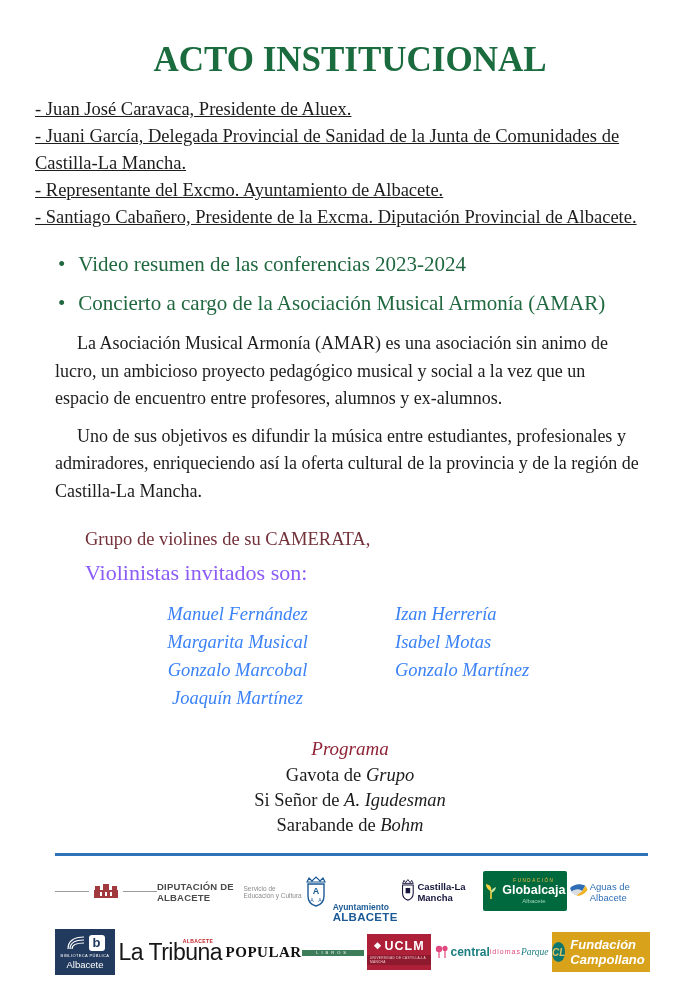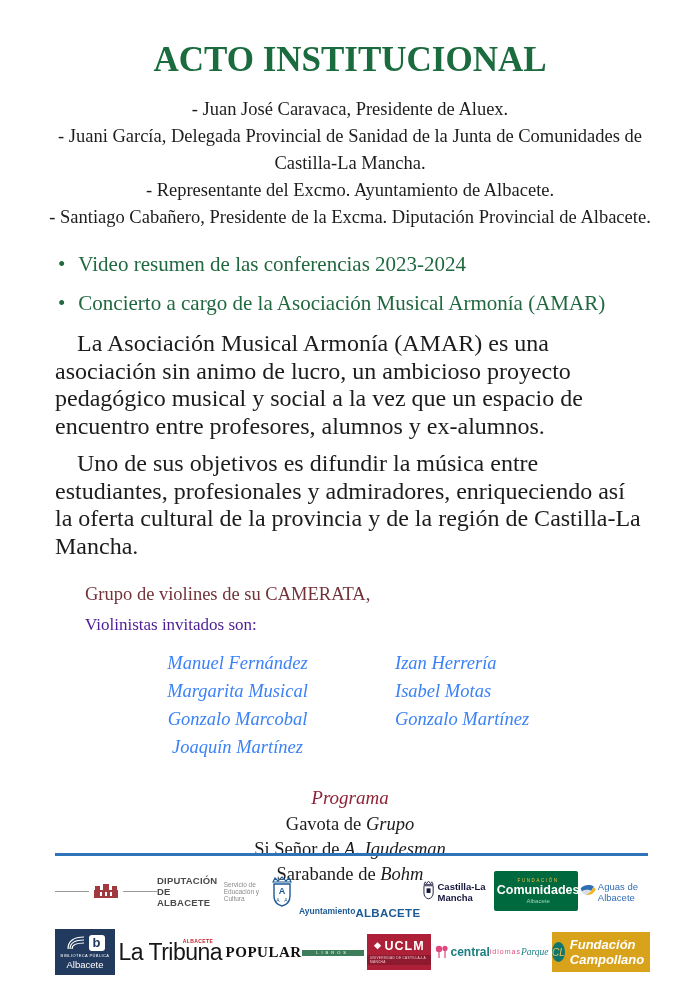--- a/index.html
+++ b/index.html
@@ -2,34 +2,34 @@
 <html><head>
 <meta charset="utf-8">
 <style>
   html,body{margin:0;padding:0;background:#ffffff;}
   .page{position:relative;width:700px;height:992px;background:#fff;overflow:hidden;
         font-family:"Liberation Serif", serif;color:#1c1c1c;border-radius:23px;}
   
   .title{margin-top:40px;text-align:center;font-size:35px;font-weight:bold;
          color:#1a6b3d;letter-spacing:0px;}
   
-  .participants{width:630px;margin:16px auto 16px auto;text-align:center;
-                font-size:18.5px;line-height:27px;color:#1d1d1d;}
+  .participants{width:630px;margin:16px auto 16px auto;text-align:left;
+                font-size:18.5px;line-height:27px;color:#1d1d1d;text-decoration:underline;}
   
   .bullets{margin:20px 0 0 58px;}
   .bullet-item{display:flex;align-items:flex-start;gap:13px;color:#20683f;
                font-size:21px;line-height:26px;margin-bottom:13px;}
   .bullet-dot{font-size:21px;line-height:26px;}
   
-  .para{margin:14px 58px 0 55px;font-size:24px;line-height:27.5px;
+  .para{margin:14px 58px 0 55px;font-size:18px;line-height:27.5px;
         text-indent:22px;color:#1c1c1c;}
   .para + .para{margin-top:10px;}
   
   .camerata{margin:24px 0 0 85px;font-size:18.5px;color:#73323a;}
-  .violin-intro{margin:10px 0 0 85px;font-size:17px;color:#4c1d95;}
+  .violin-intro{margin:10px 0 0 85px;font-size:22px;color:#8b5cf6;}
   
   .names{display:flex;margin:14px 0 0 155px;font-style:italic;font-size:18.5px;
          line-height:28px;color:#3b82f6;}
   .names-left{width:165px;text-align:center;}
   .names-right{margin-left:75px;text-align:left;}
   
   .program-heading{margin-top:26px;text-align:center;font-style:italic;
                    font-size:19px;color:#8e2336;}
   .program-line{text-align:center;font-size:18.5px;line-height:25px;color:#1c1c1c;}
   .program-lines{margin-top:3px;}
@@ -42,21 +42,21 @@
   .row1{height:62px;margin-top:4px;}
   .row2{height:56px;margin-top:2px;}
   .logo{display:flex;flex-direction:row;align-items:center;}
   
   .dip-top{display:flex;align-items:center;gap:4px;}
   .dip-line{width:34px;border-top:1px solid #9a9a9a;}
   .dip-name{font-size:9.5px;font-weight:bold;color:#4a4a4a;letter-spacing:0.2px;margin-top:1px;}
   .dip-sub{font-size:6.5px;color:#8a8a8a;margin-top:1px;}
   
   .ayto{flex-direction:row;gap:5px;align-items:center;}
-  .ayto-txt{display:flex;flex-direction:row;line-height:1.05;margin-top:44px;}
+  .ayto-txt{display:flex;flex-direction:column;line-height:1.05;margin-top:44px;}
   .ayto-l1{font-size:8.5px;font-weight:bold;color:#1c5a96;}
   .ayto-l2{font-size:11.5px;font-weight:bold;color:#1c5a96;letter-spacing:0.3px;}
   
   .jccm-label{font-size:9.5px;font-weight:bold;color:#15153c;margin-top:2px;}
   
   .gc-box{width:84px;height:40px;background:#00693e;border-radius:2px;display:flex;
           align-items:center;justify-content:center;gap:4px;}
   .gc-col{display:flex;flex-direction:column;align-items:center;line-height:1;}
   .gc-top{font-size:4.5px;color:#f0c040;letter-spacing:1.6px;}
   .gc-name{font-size:12.5px;font-weight:bold;color:#ffffff;margin-top:1px;}
@@ -86,21 +86,21 @@
   .uclm-dia{font-size:9px;}
   .uclm-sub{font-size:3.2px;color:#f3c8cf;background:#8d1a2e;padding:1px 3px;margin-top:2px;letter-spacing:0.3px;}
   
   .cen-name{font-size:12px;font-weight:bold;color:#1b7d82;line-height:1;}
   .cen-sub{font-size:7px;color:#e0487f;letter-spacing:1px;line-height:1.2;}
   .cen-script{font-family:"Liberation Serif", serif;font-style:italic;font-size:9.5px;color:#1b7d82;line-height:1.1;}
   
   .camp-box{width:98px;height:40px;background:#d9a21b;display:flex;align-items:center;
             justify-content:center;gap:5px;}
   .camp-circle{width:20px;height:20px;border-radius:50%;background:#0f766e;color:#e8c35a;
-               font-weight:normal;font-style:italic;font-size:10px;display:flex;align-items:center;justify-content:center;}
+               font-weight:bold;font-style:italic;font-size:10px;display:flex;align-items:center;justify-content:center;}
   .camp-name{font-size:13px;font-style:italic;font-weight:bold;color:#ffffff;}
 </style>
 </head>
 <body>
 
 <div class="page">
 
   <div class="title">ACTO INSTITUCIONAL</div>
 
   <div class="participants">
@@ -196,21 +196,21 @@
 
       <div class="logo">
         <div class="gc-box">
           <svg width="14" height="18" viewBox="0 0 14 18">
             <path d="M7 17 V8" stroke="#ffd23f" stroke-width="1.6" fill="none"></path>
             <path d="M7 9 C3 8 2 4 2 2 C6 3 8 5 7 9 Z" fill="#ffd23f"></path>
             <path d="M7 11 C10 10 12 7 12 5 C9 6 7 8 7 11 Z" fill="#bfe3a0"></path>
           </svg>
           <div class="gc-col">
             <span class="gc-top">FUNDACIÓN</span>
-            <span class="gc-name">Comunidades</span>
+            <span class="gc-name">Globalcaja</span>
             <span class="gc-sub">Albacete</span>
           </div>
         </div>
       </div>
 
       <div class="logo">
         <svg width="30" height="24" viewBox="0 0 30 24">
           <path d="M4 8 C10 2 18 2 24 5 L20 12 C15 9 10 10 6 13 Z" fill="#2f6eb5"></path>
           <path d="M20 12 L24 5 L27 10 C24 16 18 19 12 18 Z" fill="#f0b429"></path>
           <path d="M6 13 C10 10 15 9 20 12 L12 18 C9 17 7 15 6 13 Z" fill="#d8dde2"></path>

